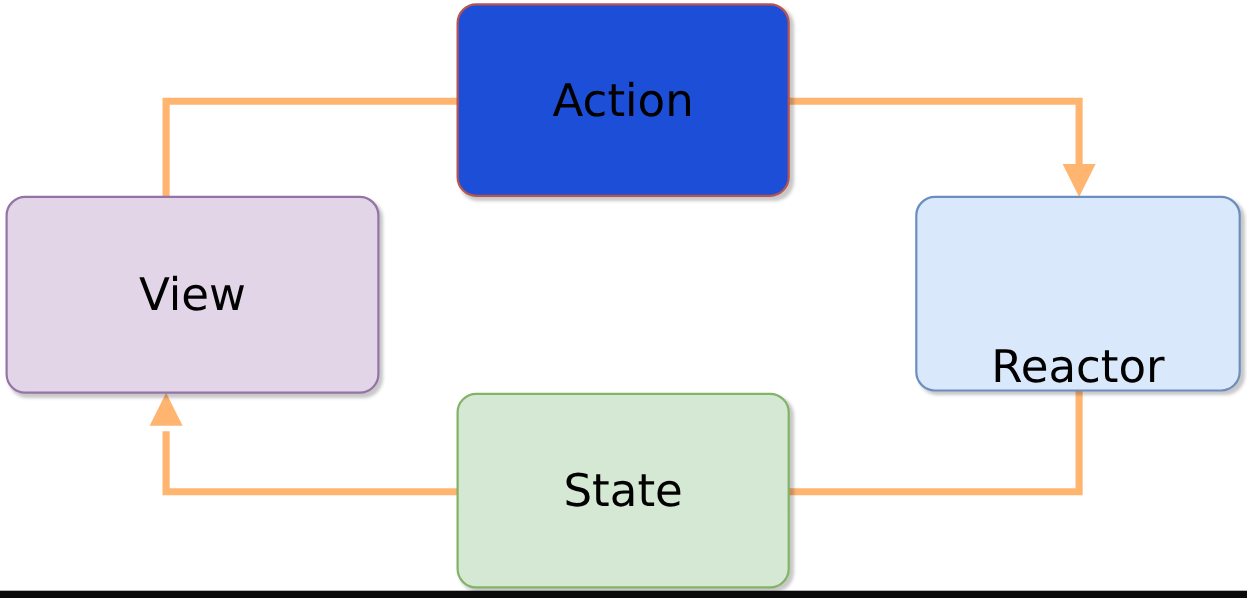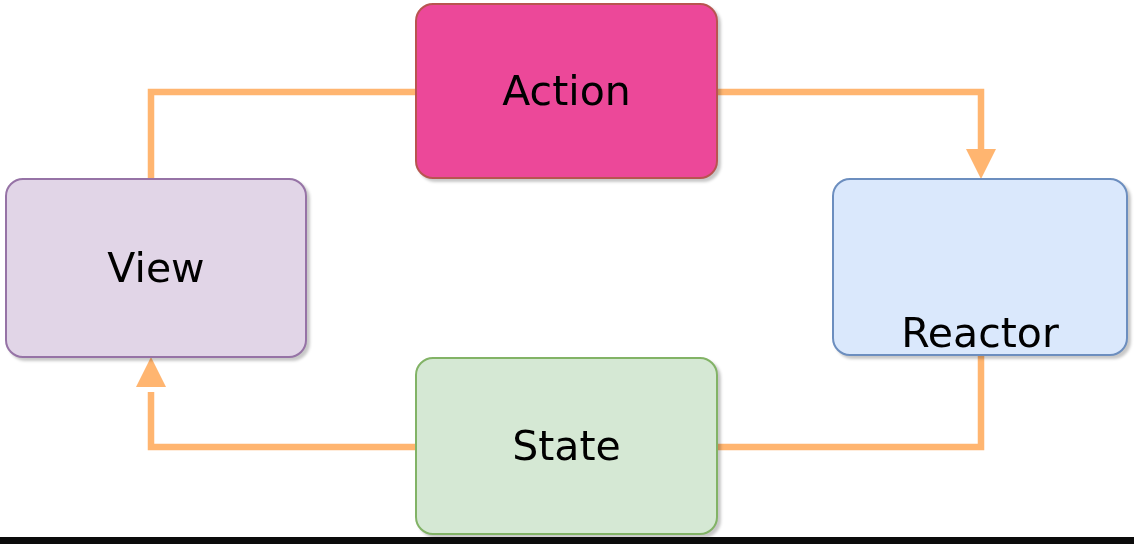--- a/index.html
+++ b/index.html
@@ -48,21 +48,21 @@
   }
   #node-action {
     left: 415px;
     top: 3px;
     width: 303px;
     height: 176px;
   }
   #node-view {
     left: 5px;
     top: 178px;
-    width: 302px;
+    width: 340px;
     height: 180px;
   }
   #node-reactor {
     left: 832px;
     top: 178px;
     width: 296px;
     height: 178px;
   }
   #node-state {
     left: 415px;
@@ -99,21 +99,21 @@
       <path d="M 981 354 L 981 447 L 714 447" fill="none" stroke="#ffb570" stroke-width="6.5" stroke-linecap="butt" stroke-linejoin="miter"></path>
     </g>
 
     <g>
       <path d="M 419 447 L 151 447 L 151 392" fill="none" stroke="#ffb570" stroke-width="6.5" stroke-linecap="butt" stroke-linejoin="miter"></path>
       <polygon points="151,357 136,387 166,387" fill="#ffb570"></polygon>
     </g>
 
   </svg>
 
-  <div class="node-box" id="node-action" style="background:#ec4899; border-color:#b85450;">
+  <div class="node-box" id="node-action" style="background:#1d4ed8; border-color:#b85450;">
     <span class="node-label">Action</span>
   </div>
 
   <div class="node-box" id="node-view" style="background:#e1d5e7; border-color:#9673a6;">
     <span class="node-label">View</span>
   </div>
 
   <div class="node-box" id="node-reactor" style="background:#dae8fc; border-color:#6c8ebf;align-items:flex-end;">
     <span class="node-label">Reactor</span>
   </div>

